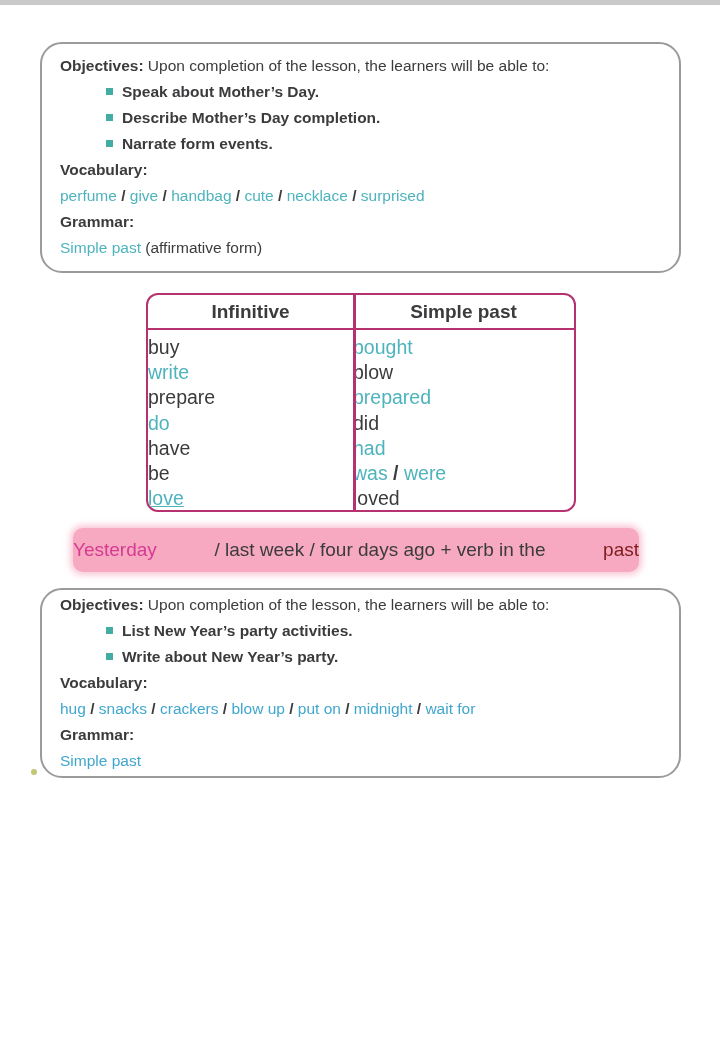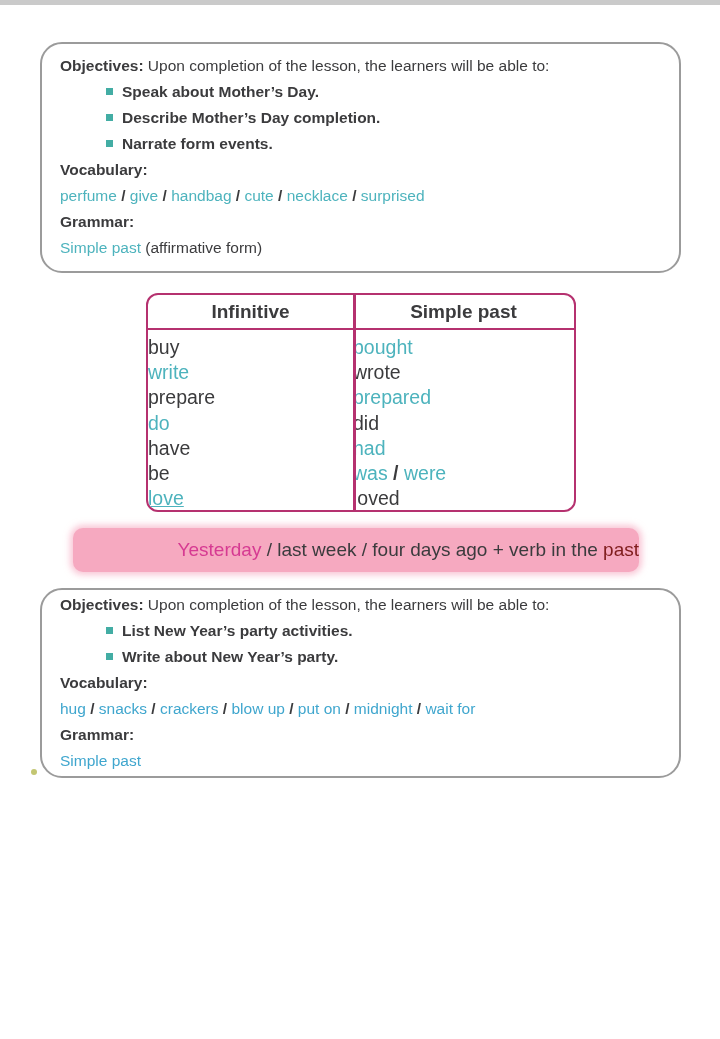--- a/index.html
+++ b/index.html
@@ -64,21 +64,21 @@
   .td { white-space:nowrap; }
   .td.c1 { flex:0 0 205px; box-sizing:border-box; }
   .td.c2 { flex:1; box-sizing:border-box; }
   
   .highlight {
     position:absolute; left:73px; top:528px;
     width:566px; height:44px;
     background:var(--pink_bg,#f6a9c0);
     border-radius:10px;
     box-shadow:0 0 6px 3px rgba(246,169,192,.65);
-    display:flex; align-items:center; justify-content:flex-end;
+    display:flex; align-items:center; justify-content:space-between;
     font-size:19px;
     white-space:pre;
   }
   .stray-dot {
     position:absolute; left:31px; top:769px;
     width:6px; height:6px; border-radius:50%;
     background:var(--dot,#b9bc59); opacity:.85;
   }
 </style>
 </head>
@@ -105,21 +105,21 @@
     <div class="th c1">Infinitive</div>
     <div class="th c2">Simple past</div>
   </div>
   <div class="tbody">
     <div class="trow">
         <div class="td c1"><span style="color: rgb(59, 59, 61);">buy</span></div>
         <div class="td c2"><span style="color: rgb(77, 179, 189);">bought</span></div>
       </div>
     <div class="trow">
         <div class="td c1"><span style="color: rgb(77, 179, 189);">write</span></div>
-        <div class="td c2"><span style="color: rgb(59, 59, 61);">wrote</span></div>
+        <div class="td c2"><span style="color: rgb(59, 59, 61);">blow</span></div>
       </div>
     <div class="trow">
         <div class="td c1"><span style="color: rgb(59, 59, 61);">prepare</span></div>
         <div class="td c2"><span style="color: rgb(77, 179, 189);">prepared</span></div>
       </div>
     <div class="trow">
         <div class="td c1"><span style="color: rgb(77, 179, 189);">do</span></div>
         <div class="td c2"><span style="color: rgb(59, 59, 61);">did</span></div>
       </div>
     <div class="trow">

